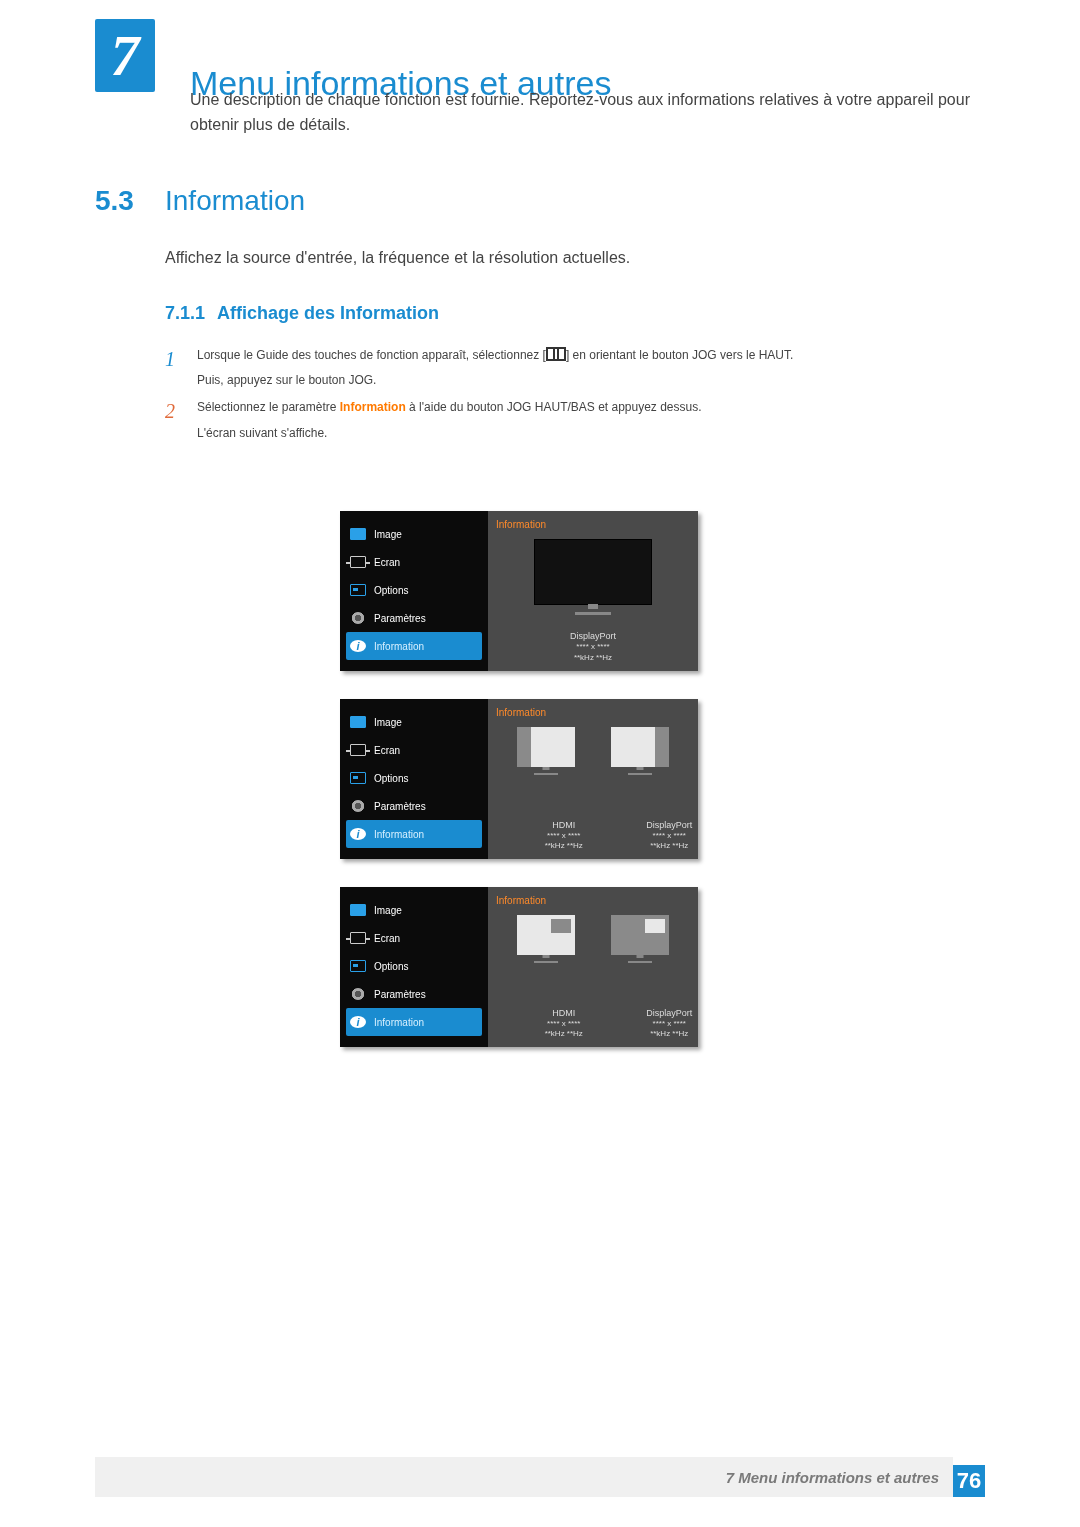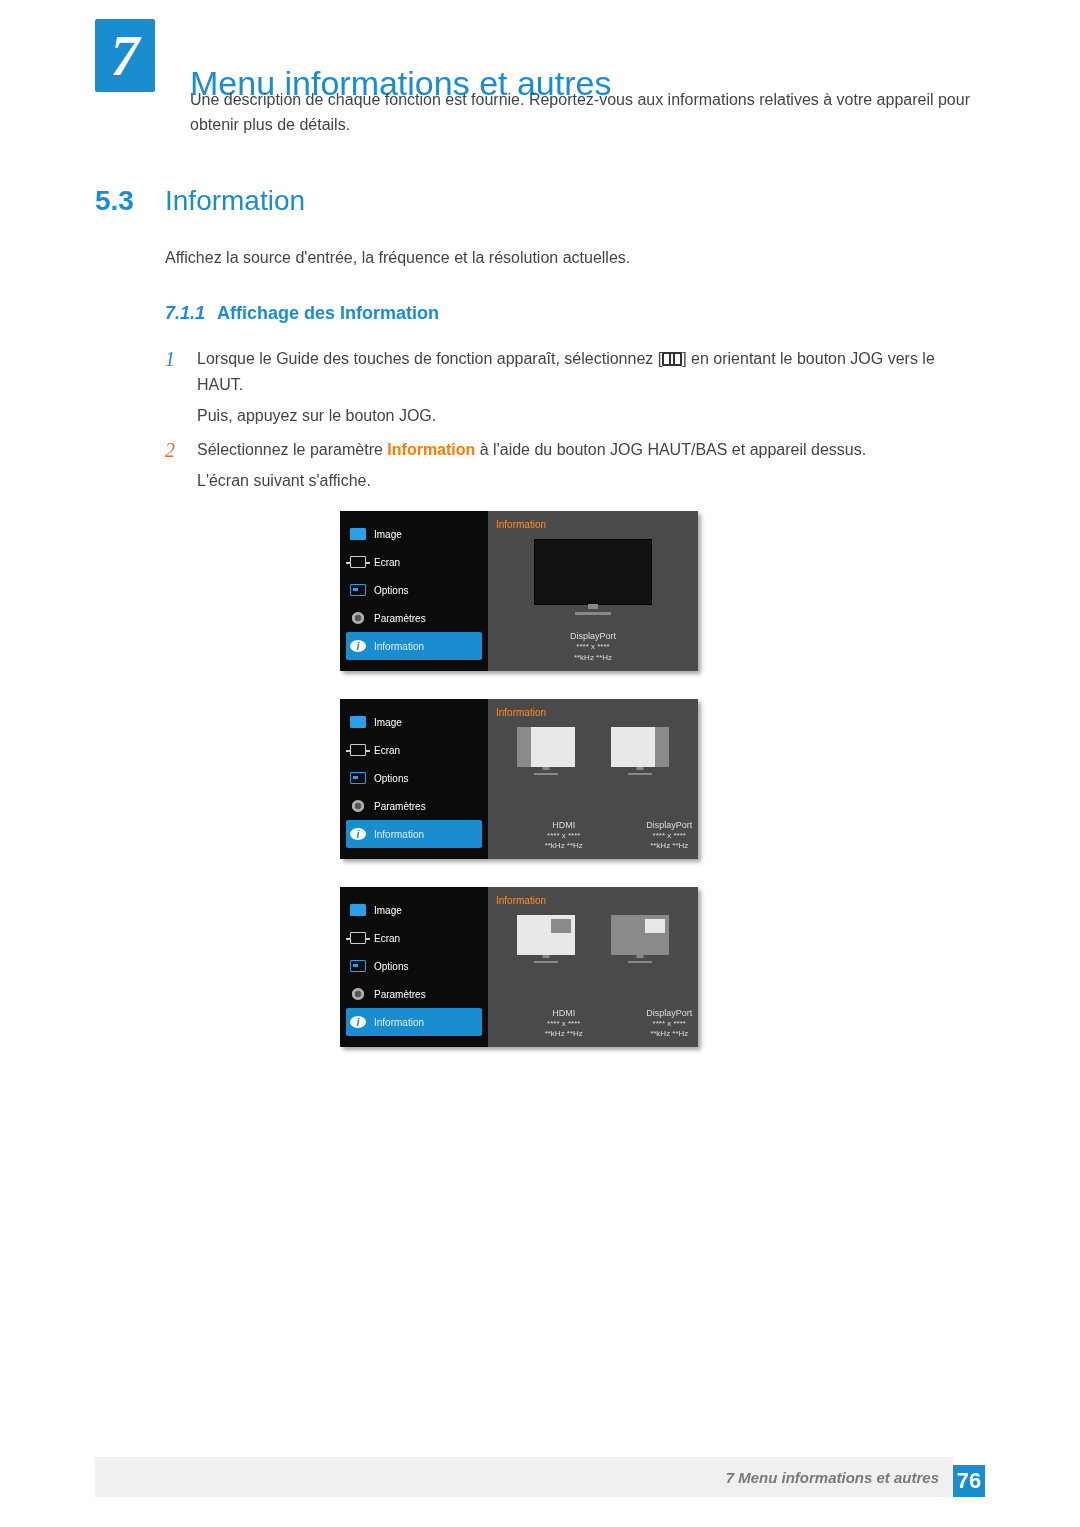--- a/index.html
+++ b/index.html
@@ -70,36 +70,36 @@
     font-size: 16px;
     color: #444;
   }
   
   .subsection {
     position: absolute;
     top: 303px;
     left: 165px;
     right: 95px;
   }
-  .sub-num { color: #1a8cd0; font-size: 18px; font-weight: bold; font-style: italic; }
+  .sub-num { color: #1a8cd0; font-size: 18px; font-weight: bold; }
   .sub-title-row { display: flex; gap: 12px; align-items: baseline; }
   .sub-title { color: #1a8cd0; font-size: 18px; font-weight: bold; }
   .steps { margin-top: 22px; }
   .step { display: flex; gap: 14px; margin-bottom: 8px; }
   .step-num {
     font-style: italic;
     font-family: Georgia, serif;
     font-size: 20px;
     color: #1a8cd0;
     width: 18px;
     flex-shrink: 0;
     line-height: 1.3;
   }
   .step-num.red { color: #e06a3a; }
-  .step-text { font-size: 16px; color: #444; line-height: 1.6; }
+  .step-text { font-size: 12px; color: #444; line-height: 1.6; }
   .step-text .hl { color: #ff7a00; font-weight: bold; }
   .menu-icon-inline {
     display: inline-block;
     width: 20px; height: 14px;
     border: 2px solid #333;
     vertical-align: -2px;
     position: relative;
   }
   .menu-icon-inline::before, .menu-icon-inline::after {
     content: "";
@@ -268,21 +268,21 @@
       <div class="step-num">1</div>
       <div class="step-text">
         <span>Lorsque le Guide des touches de fonction apparaît, sélectionnez [</span><span class="menu-icon-inline"></span><span>] en orientant le bouton JOG vers le HAUT.</span>
         <div style="height:6px"></div>
         <span>Puis, appuyez sur le bouton JOG.</span>
       </div>
     </div>
     <div class="step">
       <div class="step-num red">2</div>
       <div class="step-text">
-        <span>Sélectionnez le paramètre </span><span class="hl">Information</span><span> à l'aide du bouton JOG HAUT/BAS et appareil dessus.</span>
+        <span>Sélectionnez le paramètre </span><span class="hl">Information</span><span> à l'aide du bouton JOG HAUT/BAS et appuyez dessus.</span>
         <div style="height:6px"></div>
         <span>L'écran suivant s'affiche.</span>
       </div>
     </div>
   </div>
 </div>
 
 <div class="osd-stack">
 
   <div class="osd">

